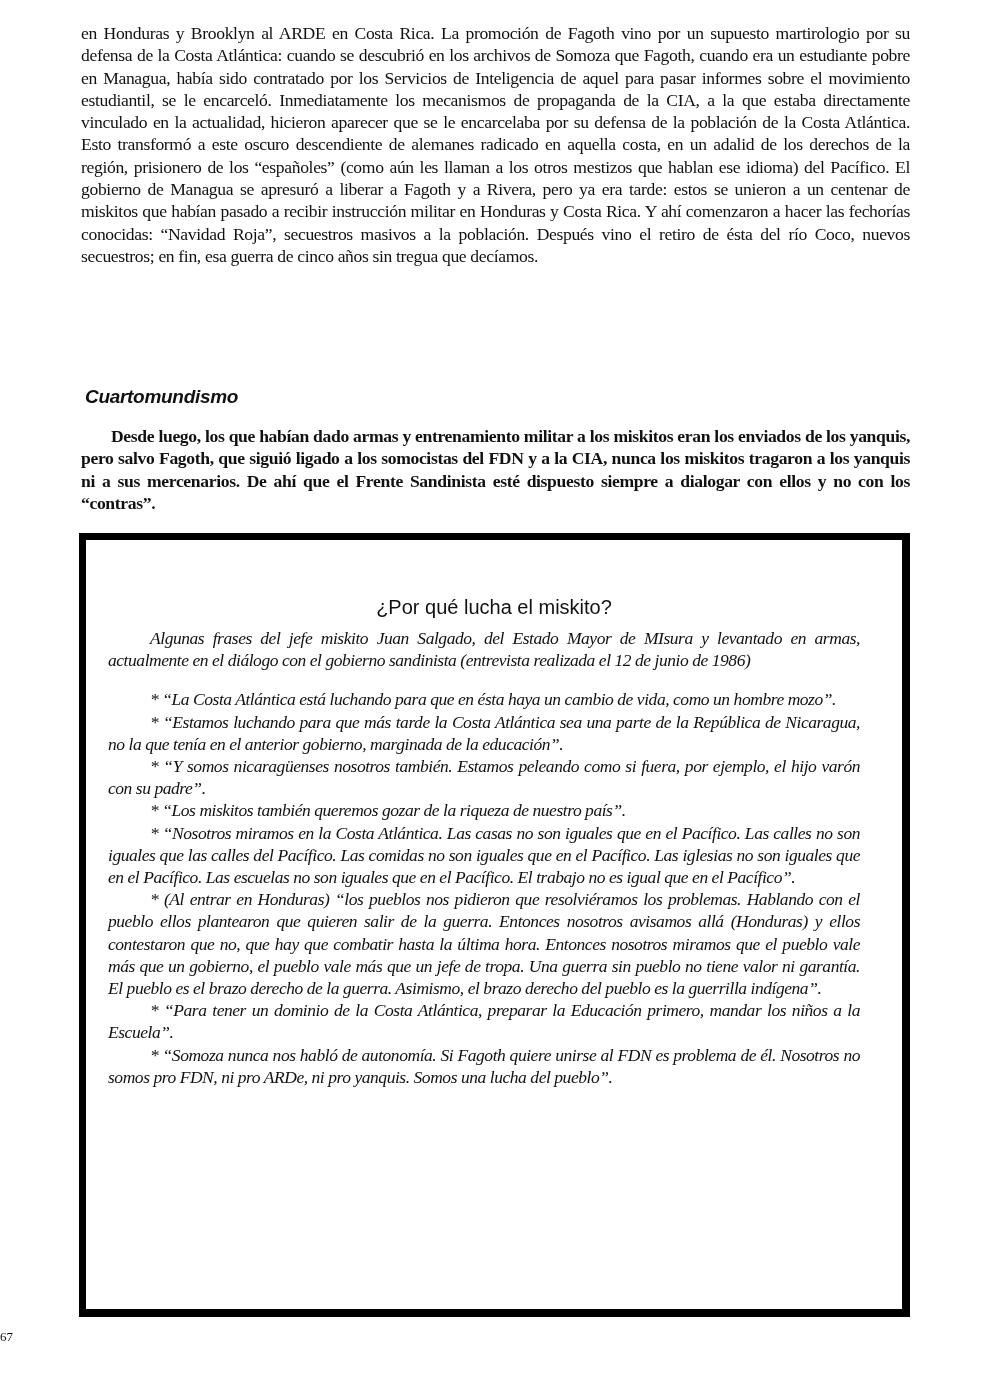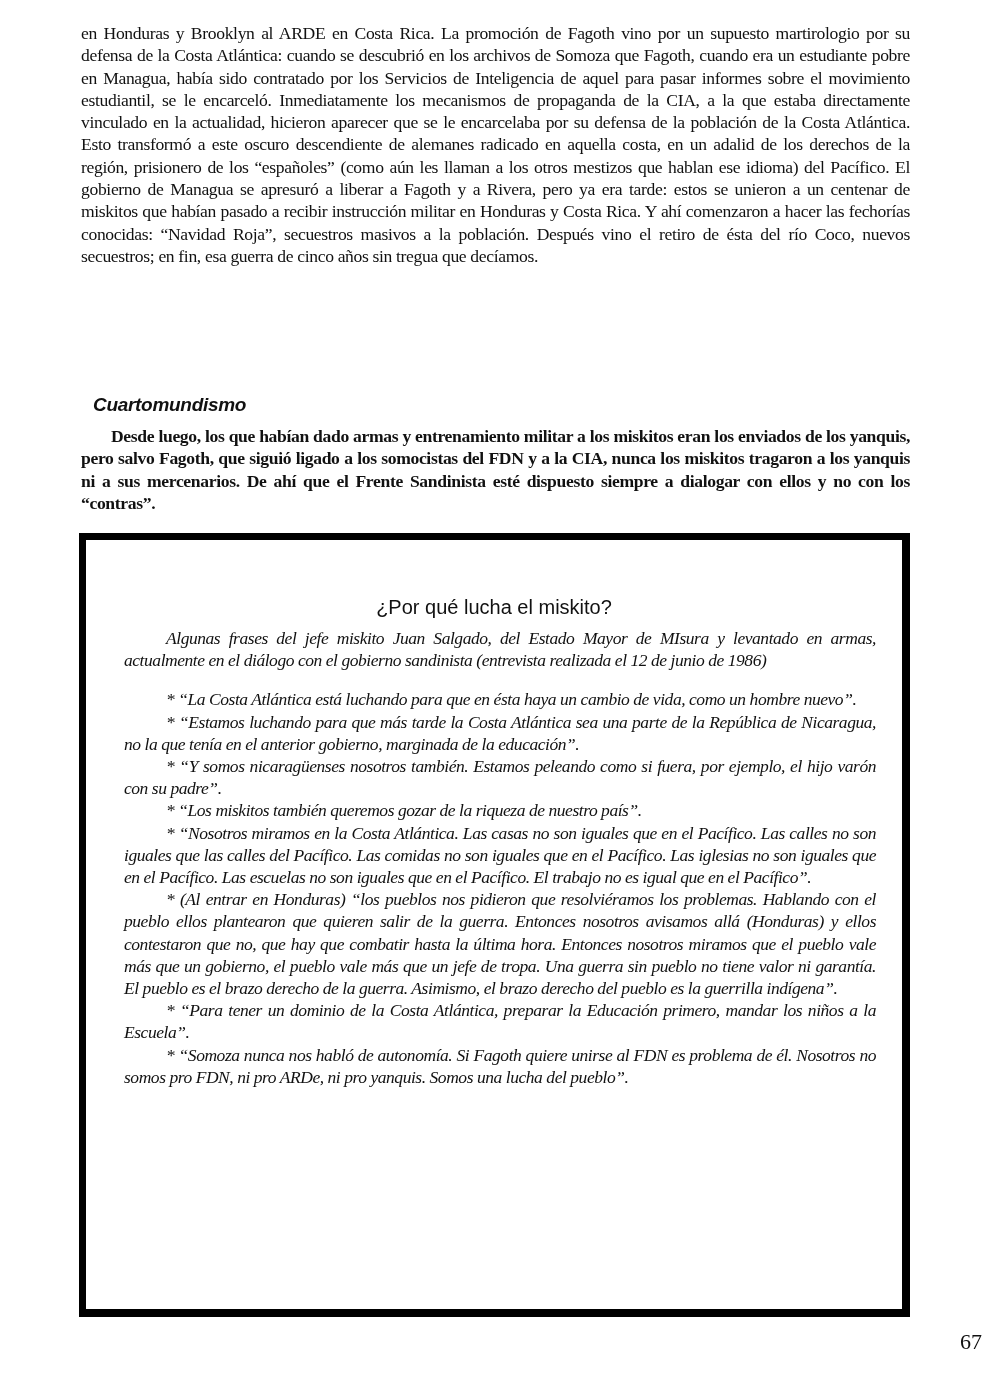--- a/index.html
+++ b/index.html
@@ -8,56 +8,56 @@
     font-family: "Liberation Serif", serif; color: #111;
   }
   .page { position: absolute; left: 81px; top: 22px; width: 829px; }
   .para {
     font-size: 17.6px; line-height: 22.3px; text-align: justify;
     margin: 0; letter-spacing: -0.35px;
   }
   .indent { text-indent: 30px; }
   .section-heading {
     font-family: "Liberation Sans", sans-serif; font-weight: bold; font-style: italic;
-    font-size: 19px; margin: 12px; position: absolute; left: 0; top: 360px; letter-spacing: -0.3px;
+    font-size: 19px; margin: 4px; position: absolute; left: 0; top: 360px; letter-spacing: -0.3px;
   }
   .p1 { position: absolute; left: 0; top: 0; width: 829px; }
   .p2 { position: absolute; left: 0; top: 403px; width: 829px; font-weight: bold; }
   .box {
     position: absolute; left: 79px; top: 533px; width: 816px; height: 769px;
     border: 7px solid #000;
     border-right-width: 8px; border-bottom-width: 8px;
   }
   .box-title {
     position: absolute; left: 0; right: 0; top: 56px; text-align: center;
     font-family: "Liberation Sans", sans-serif; font-weight: normal; font-size: 20px; margin: 0;
   }
-  .box-body { position: absolute; left: 38px; top: 87px; width: 752px; }
+  .box-body { position: absolute; left: 22px; top: 87px; width: 752px; }
   .box .para { font-style: italic; font-size: 17.5px; line-height: 22.2px; letter-spacing: -0.45px; }
   .intro { margin-bottom: 17px; }
   .quote { text-indent: 42px; }
   .page-number {
-    position: absolute; left: 0; right: 8px; top: 1329px; text-align: right;
-    font-size: 22px; font-family: "Liberation Serif", serif;
+    position: absolute; left: 0; right: 0; top: 1329px; text-align: left;
+    font-size: 13px; font-family: "Liberation Serif", serif;
   }
 </style>
 </head>
 <body>
 
 <div class="page">
   <p class="para p1">en Honduras y Brooklyn al ARDE en Costa Rica. La promoción de Fagoth vino por un supuesto martirologio por su defensa de la Costa Atlántica: cuando se descubrió en los archivos de Somoza que Fagoth, cuando era un estudiante pobre en Managua, había sido contratado por los Servicios de Inteligencia de aquel para pasar informes sobre el movimiento estudiantil, se le encarceló. Inmediatamente los mecanismos de propaganda de la CIA, a la que estaba directamente vinculado en la actualidad, hicieron aparecer que se le encarcelaba por su defensa de la población de la Costa Atlántica. Esto transformó a este oscuro descendiente de alemanes radicado en aquella costa, en un adalid de los derechos de la región, prisionero de los “españoles” (como aún les llaman a los otros mestizos que hablan ese idioma) del Pacífico. El gobierno de Managua se apresuró a liberar a Fagoth y a Rivera, pero ya era tarde: estos se unieron a un centenar de miskitos que habían pasado a recibir instrucción militar en Honduras y Costa Rica. Y ahí comenzaron a hacer las fechorías conocidas: “Navidad Roja”, secuestros masivos a la población. Después vino el retiro de ésta del río Coco, nuevos secuestros; en fin, esa guerra de cinco años sin tregua que decíamos.</p>
   <h2 class="section-heading">Cuartomundismo</h2>
   <p class="para indent p2">Desde luego, los que habían dado armas y entrenamiento militar a los miskitos eran los enviados de los yanquis, pero salvo Fagoth, que siguió ligado a los somocistas del FDN y a la CIA, nunca los miskitos tragaron a los yanquis ni a sus mercenarios. De ahí que el Frente Sandinista esté dispuesto siempre a dialogar con ellos y no con los “contras”.</p>
 </div>
 
 <div class="box">
   <h3 class="box-title">¿Por qué lucha el miskito?</h3>
   <div class="box-body">
     <p class="para quote intro">Algunas frases del jefe miskito Juan Salgado, del Estado Mayor de MIsura y levantado en armas, actualmente en el diálogo con el gobierno sandinista (entrevista realizada el 12 de junio de 1986)</p>
-    <p class="para quote">* “La Costa Atlántica está luchando para que en ésta haya un cambio de vida, como un hombre nuevo”.</p>
+    <p class="para quote">* “La Costa Atlántica está luchando para que en ésta haya un cambio de vida, como un hombre mozo”.</p>
     <p class="para quote">* “Estamos luchando para que más tarde la Costa Atlántica sea una parte de la República de Nicaragua, no la que tenía en el anterior gobierno, marginada de la educación”.</p>
     <p class="para quote">* “Y somos nicaragüenses nosotros también. Estamos peleando como si fuera, por ejemplo, el hijo varón con su padre”.</p>
     <p class="para quote">* “Los miskitos también queremos gozar de la riqueza de nuestro país”.</p>
     <p class="para quote">* “Nosotros miramos en la Costa Atlántica. Las casas no son iguales que en el Pacífico. Las calles no son iguales que las calles del Pacífico. Las comidas no son iguales que en el Pacífico. Las iglesias no son iguales que en el Pacífico. Las escuelas no son iguales que en el Pacífico. El trabajo no es igual que en el Pacífico”.</p>
     <p class="para quote">* (Al entrar en Honduras) “los pueblos nos pidieron que resolviéramos los problemas. Hablando con el pueblo ellos plantearon que quieren salir de la guerra. Entonces nosotros avisamos allá (Honduras) y ellos contestaron que no, que hay que combatir hasta la última hora. Entonces nosotros miramos que el pueblo vale más que un gobierno, el pueblo vale más que un jefe de tropa. Una guerra sin pueblo no tiene valor ni garantía. El pueblo es el brazo derecho de la guerra. Asimismo, el brazo derecho del pueblo es la guerrilla indígena”.</p>
     <p class="para quote">* “Para tener un dominio de la Costa Atlántica, preparar la Educación primero, mandar los niños a la Escuela”.</p>
     <p class="para quote">* “Somoza nunca nos habló de autonomía. Si Fagoth quiere unirse al FDN es problema de él. Nosotros no somos pro FDN, ni pro ARDe, ni pro yanquis. Somos una lucha del pueblo”.</p>
   </div>
 </div>
 

